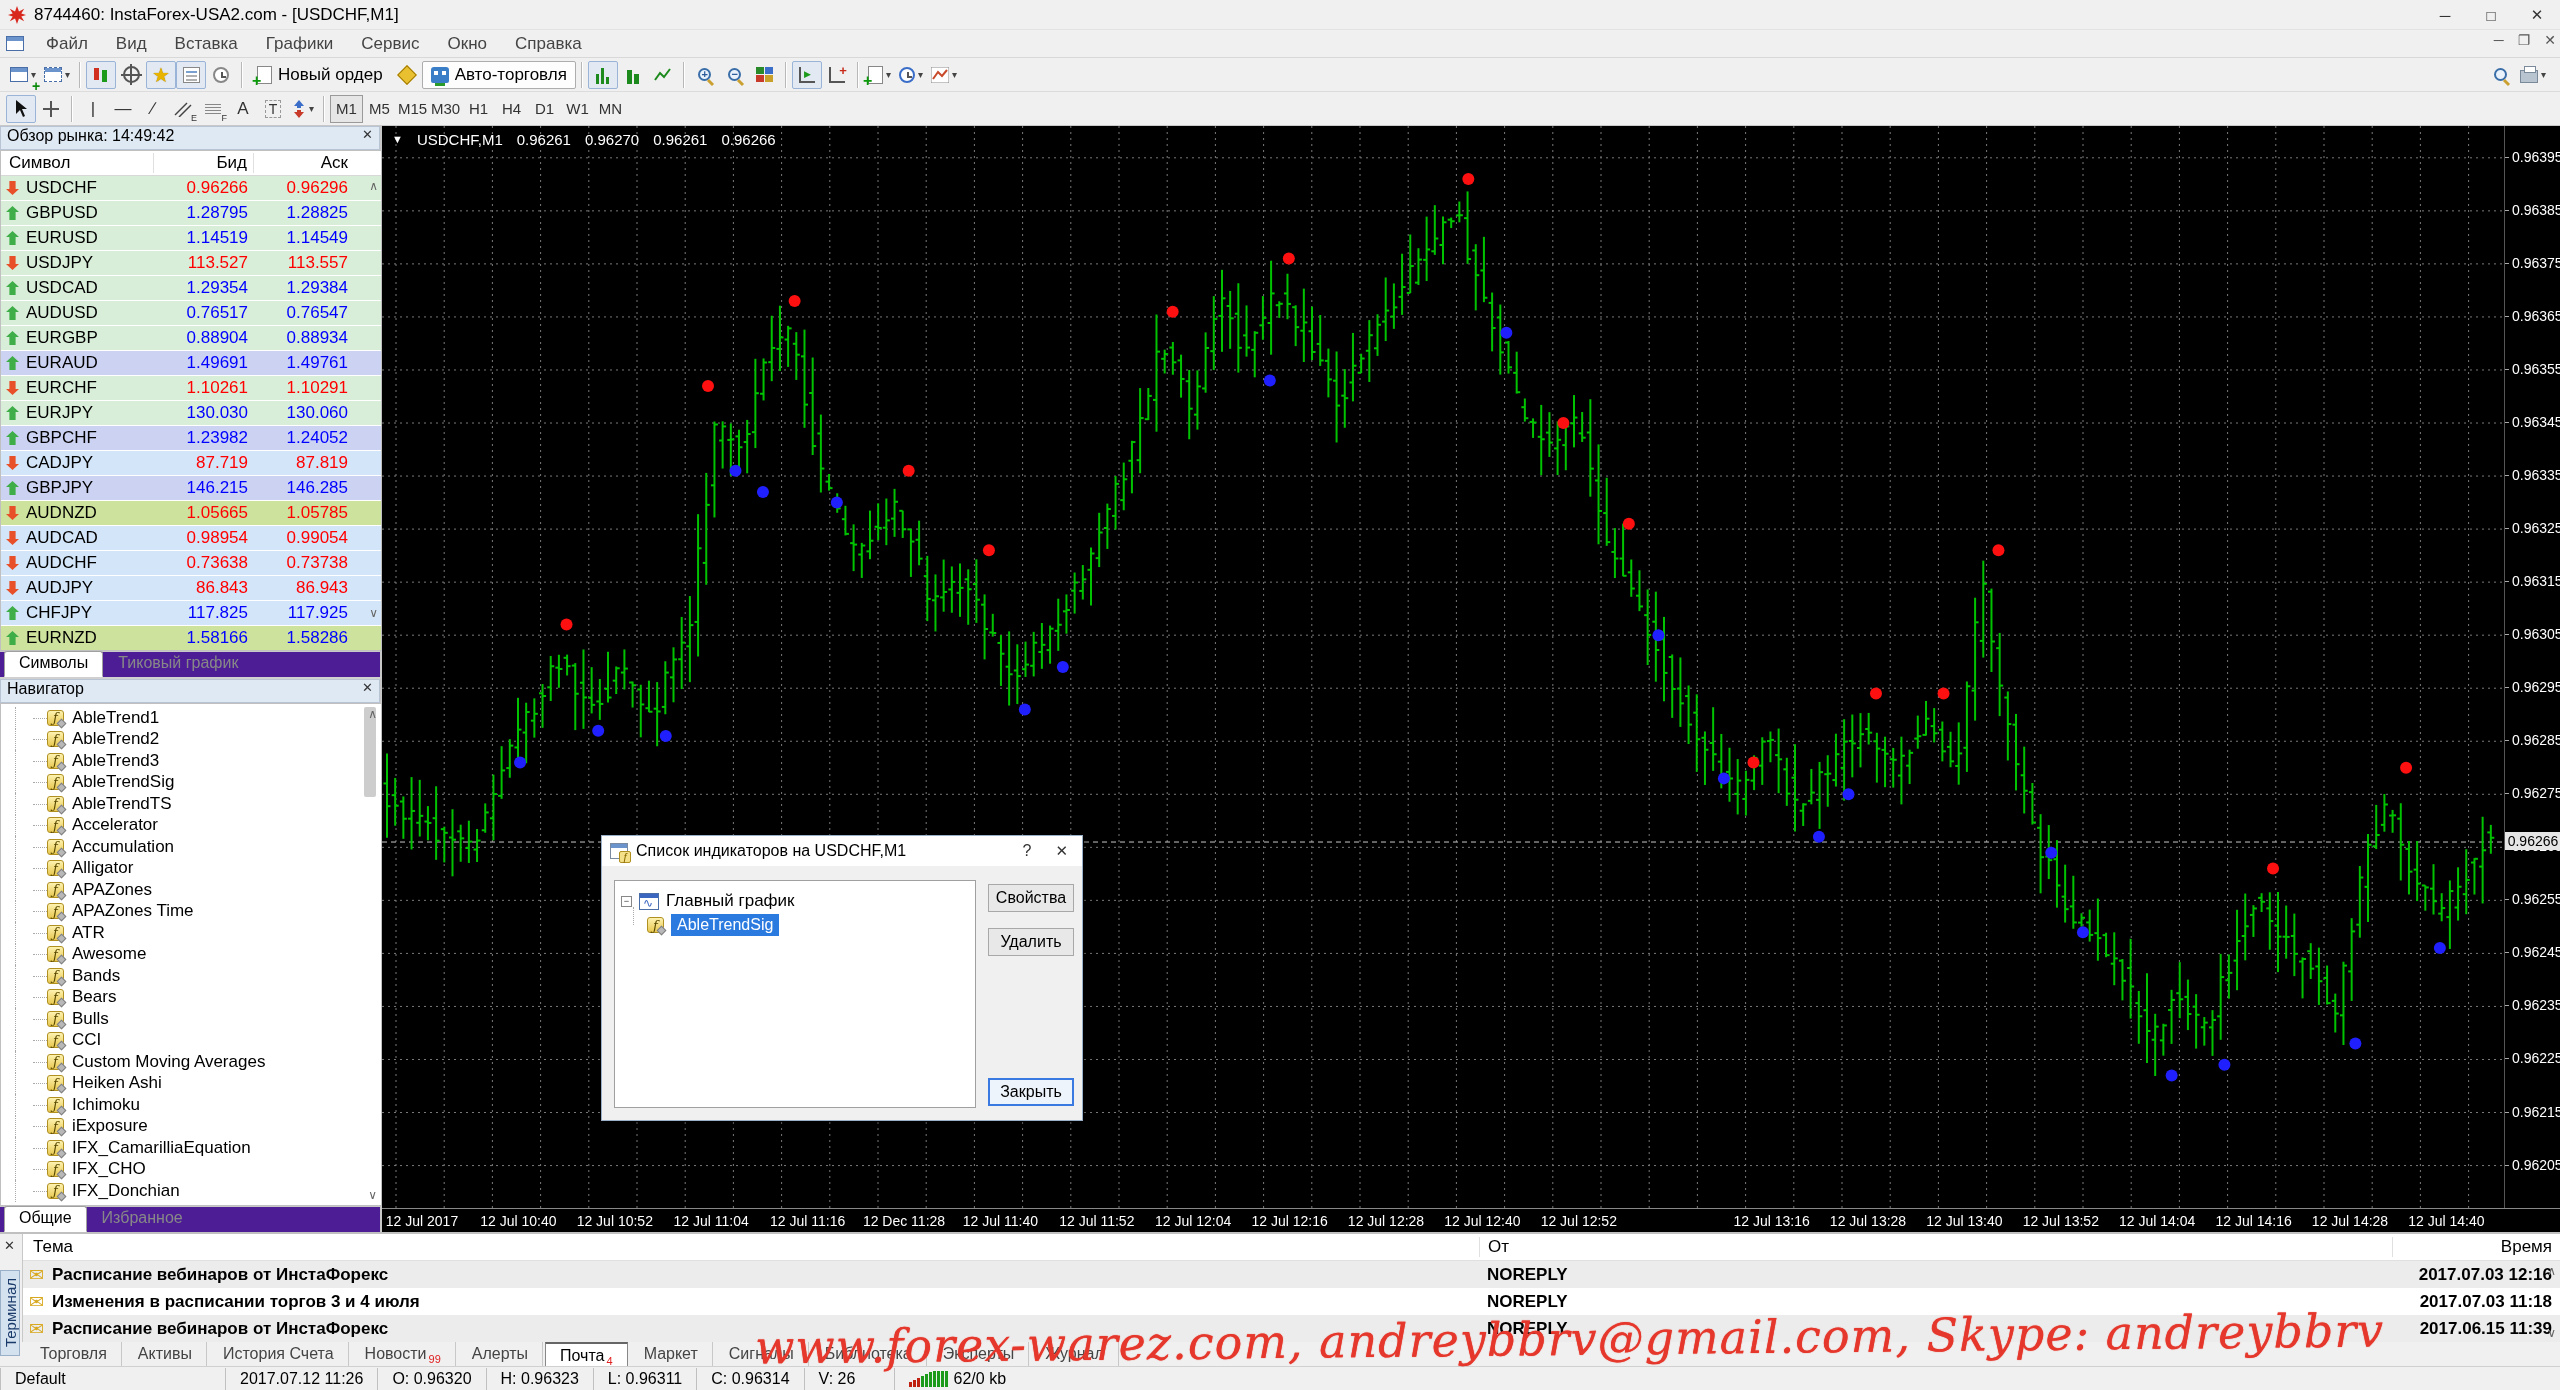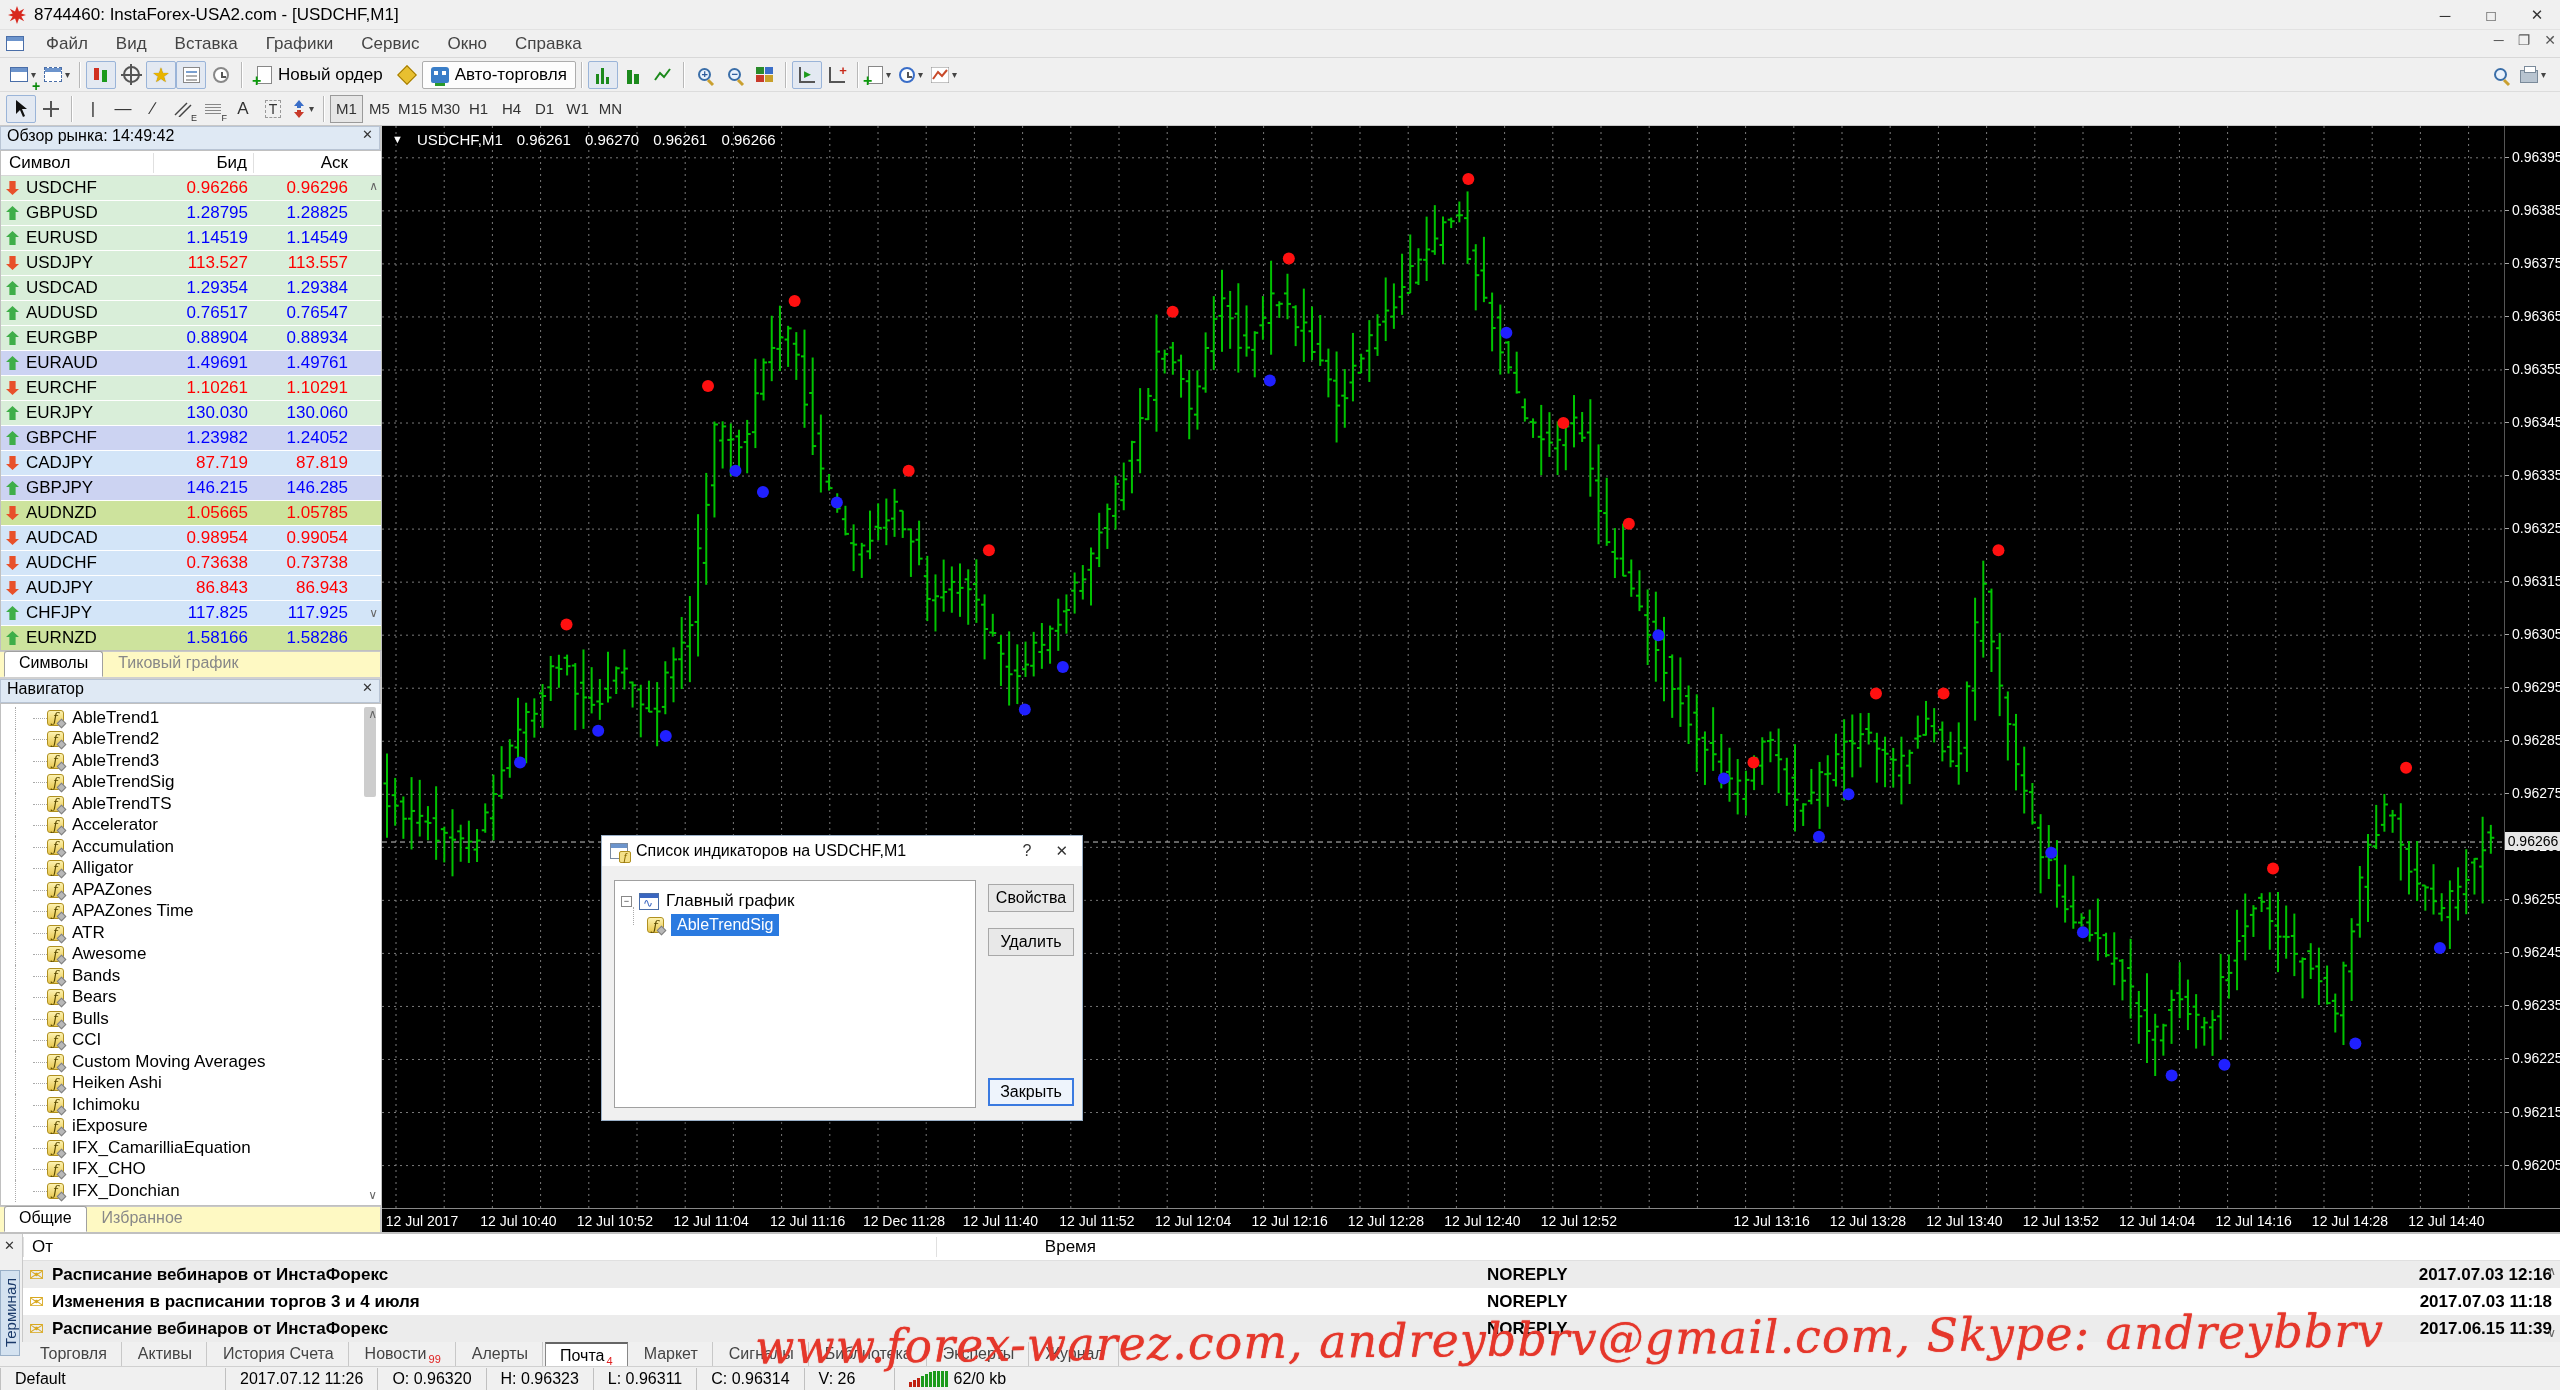--- a/index.html
+++ b/index.html
@@ -78,21 +78,21 @@
   .mw-row { display:flex; height:25px; align-items:center; border-bottom:1px solid #fff; }
   .mw-row .c-sym { width:153px; display:flex; align-items:center; gap:7px; padding-left:5px; }
   .mw-row .c-bid, .mw-row .c-ask { width:100px; text-align:right; padding-right:6px; }
   .arrow { width:13px; height:14px; }
   .arrow.up { background:#3fae49; clip-path:polygon(50% 0,100% 42%,74% 42%,74% 100%,26% 100%,26% 42%,0 42%); }
   .arrow.down { background:#e8502a; clip-path:polygon(50% 100%,100% 58%,74% 58%,74% 0,26% 0,26% 58%,0 58%); }
   .bg-green { background:#d9eed9; } .bg-lavender { background:#ccd3f2; } .bg-blue { background:#d3e5f8; } .bg-yellow { background:#cde39d; }
   .val-red { color:#f00; } .val-blue { color:#00f; }
   .mw-scroll-up { position:absolute; right:3px; top:28px; font-size:12px; color:#666; }
   .mw-scroll-dn { position:absolute; right:3px; bottom:30px; font-size:12px; color:#666; }
-  .panel-tabs { position:absolute; left:0; bottom:0; width:100%; height:26px; display:flex; align-items:flex-end; background:#fef9c3; border-top:1px solid #c8c8c8; padding-left:4px; }
+  .panel-tabs { position:absolute; left:0; bottom:0; width:100%; height:26px; display:flex; align-items:flex-end; background:#4c1d95; border-top:1px solid #c8c8c8; padding-left:4px; }
   .ptab { padding:2px 14px 4px; font-size:16px; color:#888; border:1px solid transparent; }
   .ptab.active { background:#fff; color:#000; border:1px solid #a0a0a0; border-bottom:1px solid #fff; border-radius:3px 3px 0 0; }
 
   #navigator { left:0; top:677px; width:382px; height:555px; background:#fff; border-right:2px solid #c8c8c8; border-top:2px solid #d0d0d0; }
   #nav-list { position:absolute; left:0; top:24px; width:382px; bottom:26px; background:#fff; border:1px solid #c0c0c0; overflow:hidden; padding-top:3px; }
   .nav-item { height:21.5px; display:flex; align-items:center; padding-left:46px; position:relative; }
   .nav-item::before { content:""; position:absolute; left:14px; top:0; bottom:0; border-left:1px dotted #aaa; }
   .nav-item::after { content:""; position:absolute; left:32px; top:50%; width:14px; border-top:1px dotted #aaa; }
   .f-icon { width:17px; height:16px; background:linear-gradient(#fdf2b0,#e8c850); border:1px solid #b09020; border-radius:3px; font-style:italic; font-family:"DejaVu Serif",serif; font-size:13px; display:flex; align-items:center; justify-content:center; color:#5a4a00; position:relative; flex:0 0 auto; }
   .f-icon::after { content:""; position:absolute; right:-2px; bottom:-2px; width:5px; height:5px; background:#b8b8b8; border:1px solid #808080; transform:rotate(45deg); }
@@ -1609,20 +1609,21 @@
   <div class="dlg-btn" id="btn-close-dlg" style="top:242px">Закрыть</div>
 </div>
 
 <div id="terminal" class="abs">
   <span id="term-x">✕</span>
   <div id="term-side-tab">
       <span>Терминал</span>
     </div>
   <div id="mail-area">
     <div class="mail-header">
+      <span class="mh-subj">Тема</span>
       <span class="mh-from">От</span>
       <span class="mh-time">Время</span>
     </div>
     <div id="mail-rows">
         <div class="mail-row alt">
           <span class="m-subj">
             <span class="envelope">✉</span>
             <span>Расписание вебинаров от ИнстаФорекс</span>
           </span>
           <span class="m-from">NOREPLY</span>

